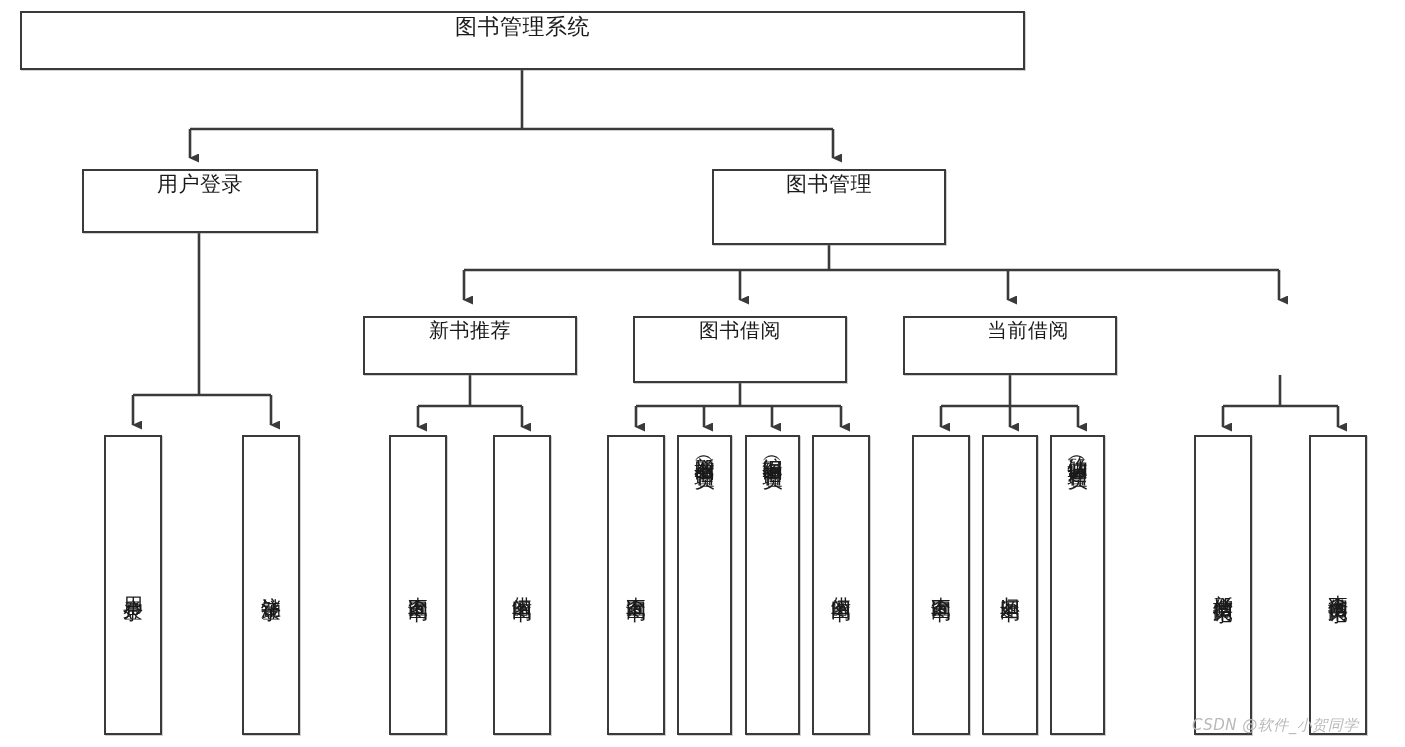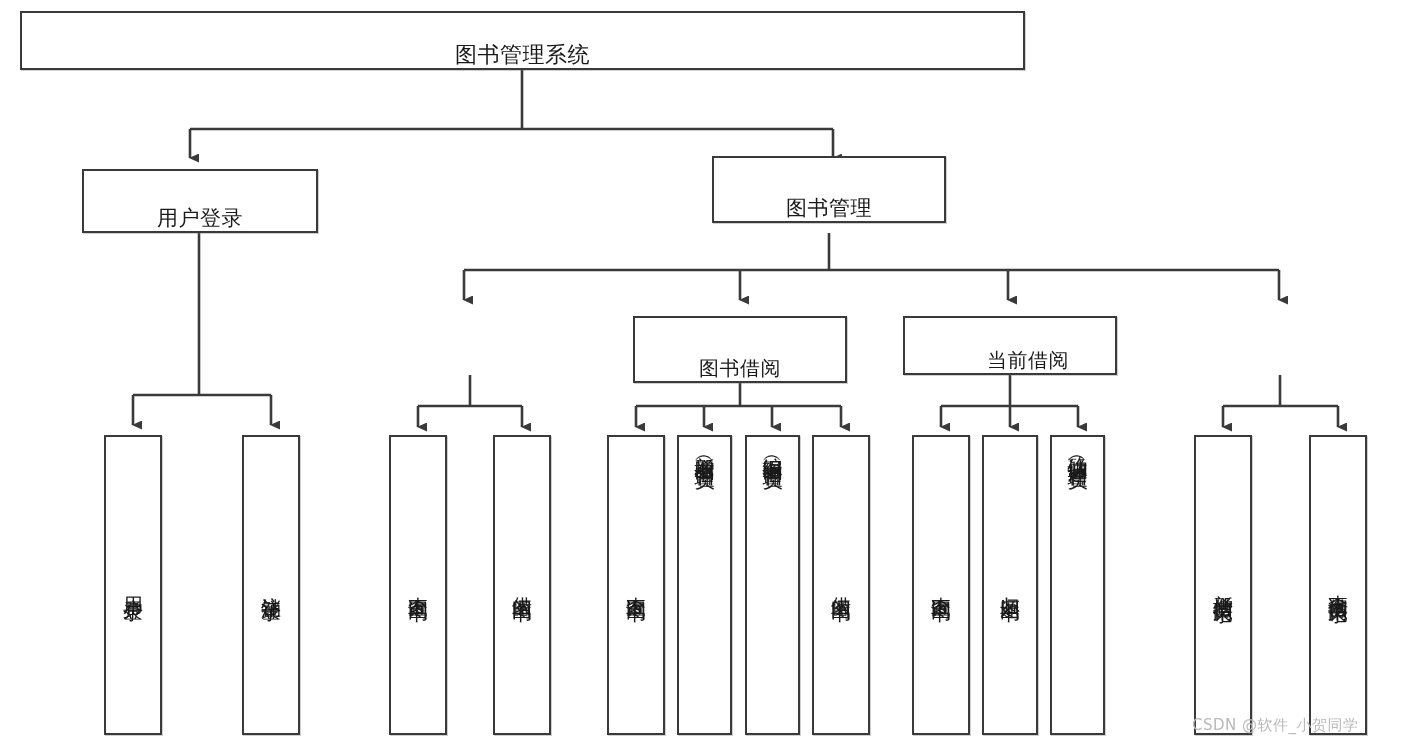--- a/index.html
+++ b/index.html
@@ -21,21 +21,21 @@
     width:1405px;
     height:747px;
     pointer-events:none;
   }
   .node{
     position:absolute;
     box-sizing:border-box;
     background:#ffffff;
     border:2.5px solid #3a3a3a;
     display:flex;
-    align-items:flex-end;
+    align-items:flex-start;
     justify-content:center;
     text-align:center;
     box-shadow:1px 1px 0 rgba(120,120,120,.35);
   }
   .node .lbl{
     font-size:21px;
     line-height:1.25;
     letter-spacing:.5px;
     color:#1a1a1a;
     white-space:nowrap;
@@ -130,24 +130,27 @@
   </svg>
 
   <div class="node root" style="left:20px; top:11px; width:1005px; height:59px;">
     <span class="lbl">图书管理系统</span>
   </div>
 
   <div class="node lvl2" style="left:82px; top:169px; width:236px; height:64px;">
     <span class="lbl">用户登录</span>
   </div>
 
-  <div class="node lvl2" style="left:712px; top:156px; width:234px; height:67px;">
+  <div class="node lvl2" style="left:712px; top:169px; width:234px; height:76px;">
     <span class="lbl">图书管理</span>
   </div>
 
+  <div class="node lvl3" style="left:363px; top:316px; width:214px; height:59px;">
+    <span class="lbl">新书推荐</span>
+  </div>
 
   <div class="node lvl3" style="left:633px; top:316px; width:214px; height:67px;">
     <span class="lbl">图书借阅</span>
   </div>
 
   <div class="node lvl3" style="left:903px; top:316px; width:214px; height:59px;padding-left:36px;">
     <span class="lbl">当前借阅</span>
   </div>
 
 
@@ -196,15 +199,15 @@
   </div>
 
   <div class="node leaf centered" style="left:1194px; top:435px; width:58px; height:300px;">
     <span class="lbl">新增借阅记录</span>
   </div>
 
   <div class="node leaf centered" style="left:1309px; top:435px; width:58px; height:300px;">
     <span class="lbl">查询借阅记录</span>
   </div>
 
-  <div class="watermark" style="left:1192px; top:716px;">CSDN @软件_小贺同学</div>
+  <div class="watermark" style="left:1192px; top:716px;font-style:italic;">CSDN @软件_小贺同学</div>
 
 </div>
 
 </body></html>

